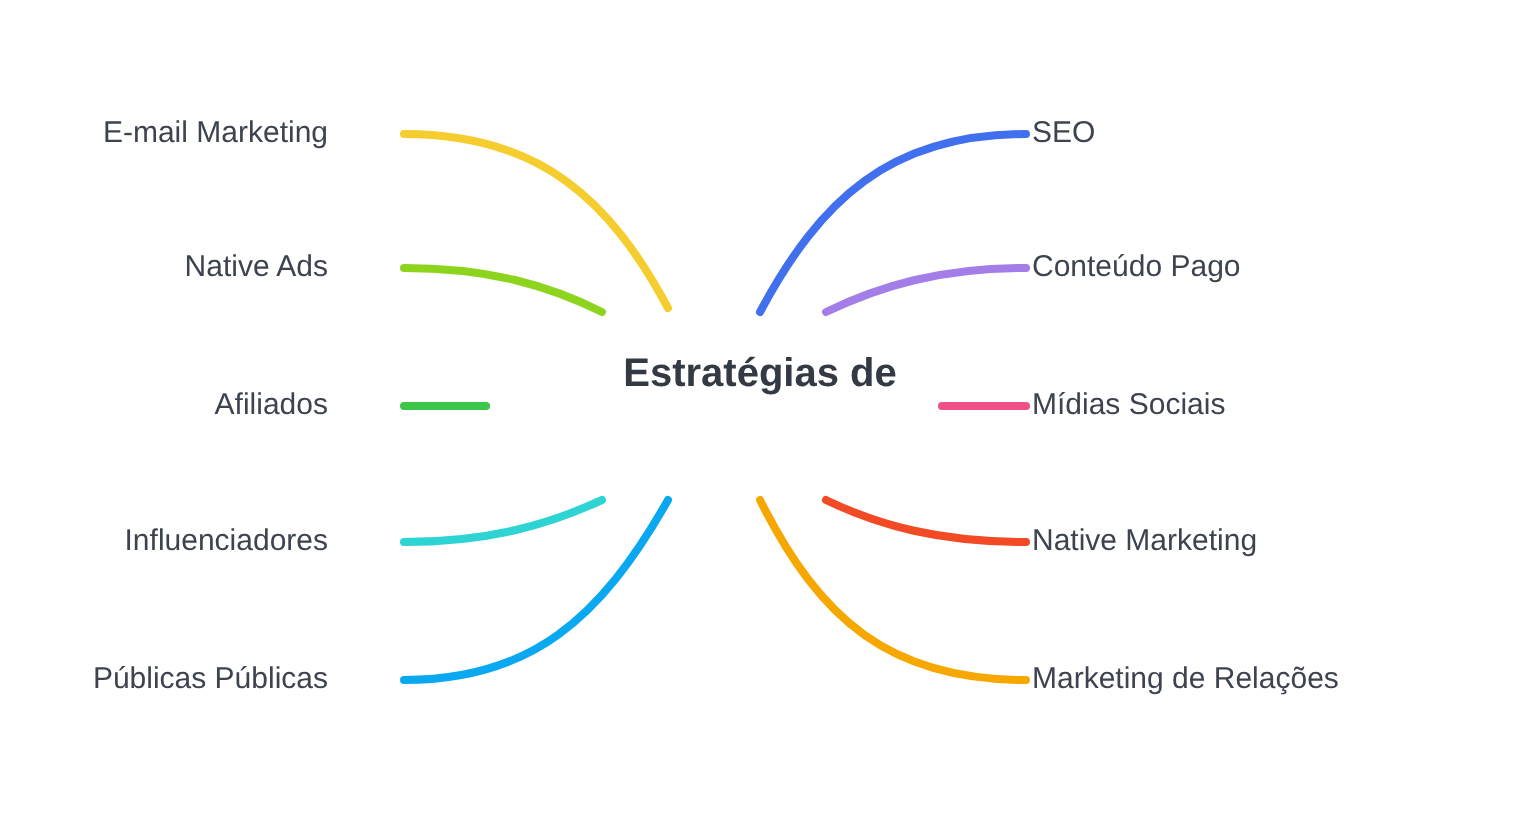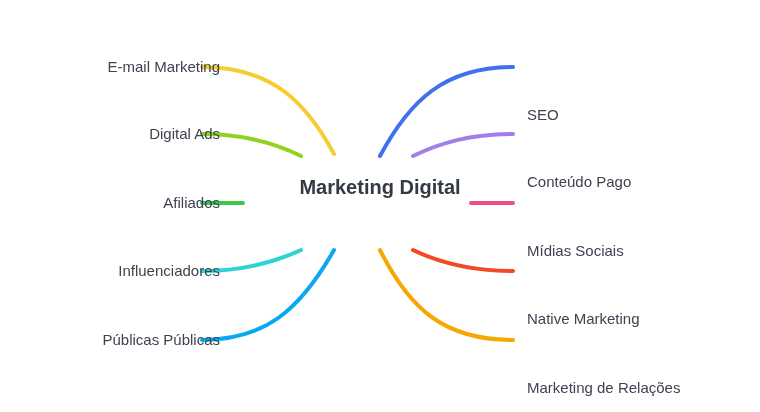--- a/index.html
+++ b/index.html
@@ -2,46 +2,46 @@
 <html><head>
 <meta charset="utf-8">
 <style>
   html, body { margin: 0; padding: 0; background: #ffffff; }
   body { width: 760px; height: 412px; position: relative; overflow: hidden;
          font-family: "Liberation Sans", "DejaVu Sans", sans-serif; }
   svg.links { position: absolute; left: 0; top: 0; }
   .center { position: absolute; left: 240px; top: 172px; width: 280px; text-align: center;
             font-weight: bold; font-size: 20px; line-height: 30px; color: #333a44; }
   .label { position: absolute; font-size: 15px; color: #3d4450; line-height: 18px; white-space: nowrap; }
-  .left { right: 540px; }
-  .right { left: 527px; margin-top: 48px; }
+  .left { right: 596px; }
+  .right { left: 516px; }
 </style>
 </head>
 <body>
 
 <svg class="links" width="760" height="412">
   <path d="M202 67 C270 67 305 100 334 154" stroke="#f5cd2e" stroke-width="4" fill="none" stroke-linecap="round"></path>
   <path d="M202 134 C245 134 275 143 301 156" stroke="#8cd41e" stroke-width="4" fill="none" stroke-linecap="round"></path>
   <path d="M202 203 L243 203" stroke="#3cc64a" stroke-width="4" fill="none" stroke-linecap="round"></path>
   <path d="M202 271 C245 271 275 262 301 250" stroke="#2ed3d3" stroke-width="4" fill="none" stroke-linecap="round"></path>
   <path d="M202 340 C265 340 300 310 334 250" stroke="#0aa8f0" stroke-width="4" fill="none" stroke-linecap="round"></path>
 
   <path d="M513 67 C445 67 410 100 380 156" stroke="#4070ee" stroke-width="4" fill="none" stroke-linecap="round"></path>
   <path d="M513 134 C470 134 440 143 413 156" stroke="#a37ee8" stroke-width="4" fill="none" stroke-linecap="round"></path>
   <path d="M471 203 L513 203" stroke="#ee4f86" stroke-width="4" fill="none" stroke-linecap="round"></path>
   <path d="M413 250 C440 263 470 271 513 271" stroke="#f24a24" stroke-width="4" fill="none" stroke-linecap="round"></path>
   <path d="M380 250 C410 310 445 340 513 340" stroke="#f7a800" stroke-width="4" fill="none" stroke-linecap="round"></path>
 </svg>
 
 <div class="center">
-  <div>Marketing Digital</div>
+  <div>Estratégias de</div>
 </div>
 
 <div class="label left" style="top:58px">E-mail Marketing</div>
-<div class="label left" style="top:125px">Digital Ads</div>
+<div class="label left" style="top:125px">Native Ads</div>
 <div class="label left" style="top:194px">Afiliados</div>
 <div class="label left" style="top:262px">Influenciadores</div>
 <div class="label left" style="top:331px">Públicas Públicas</div>
 
 <div class="label right" style="top:58px">SEO</div>
 <div class="label right" style="top:125px">Conteúdo Pago</div>
 <div class="label right" style="top:194px">Mídias Sociais</div>
 <div class="label right" style="top:262px">Native Marketing</div>
 <div class="label right" style="top:331px">Marketing de Relações</div>
 

